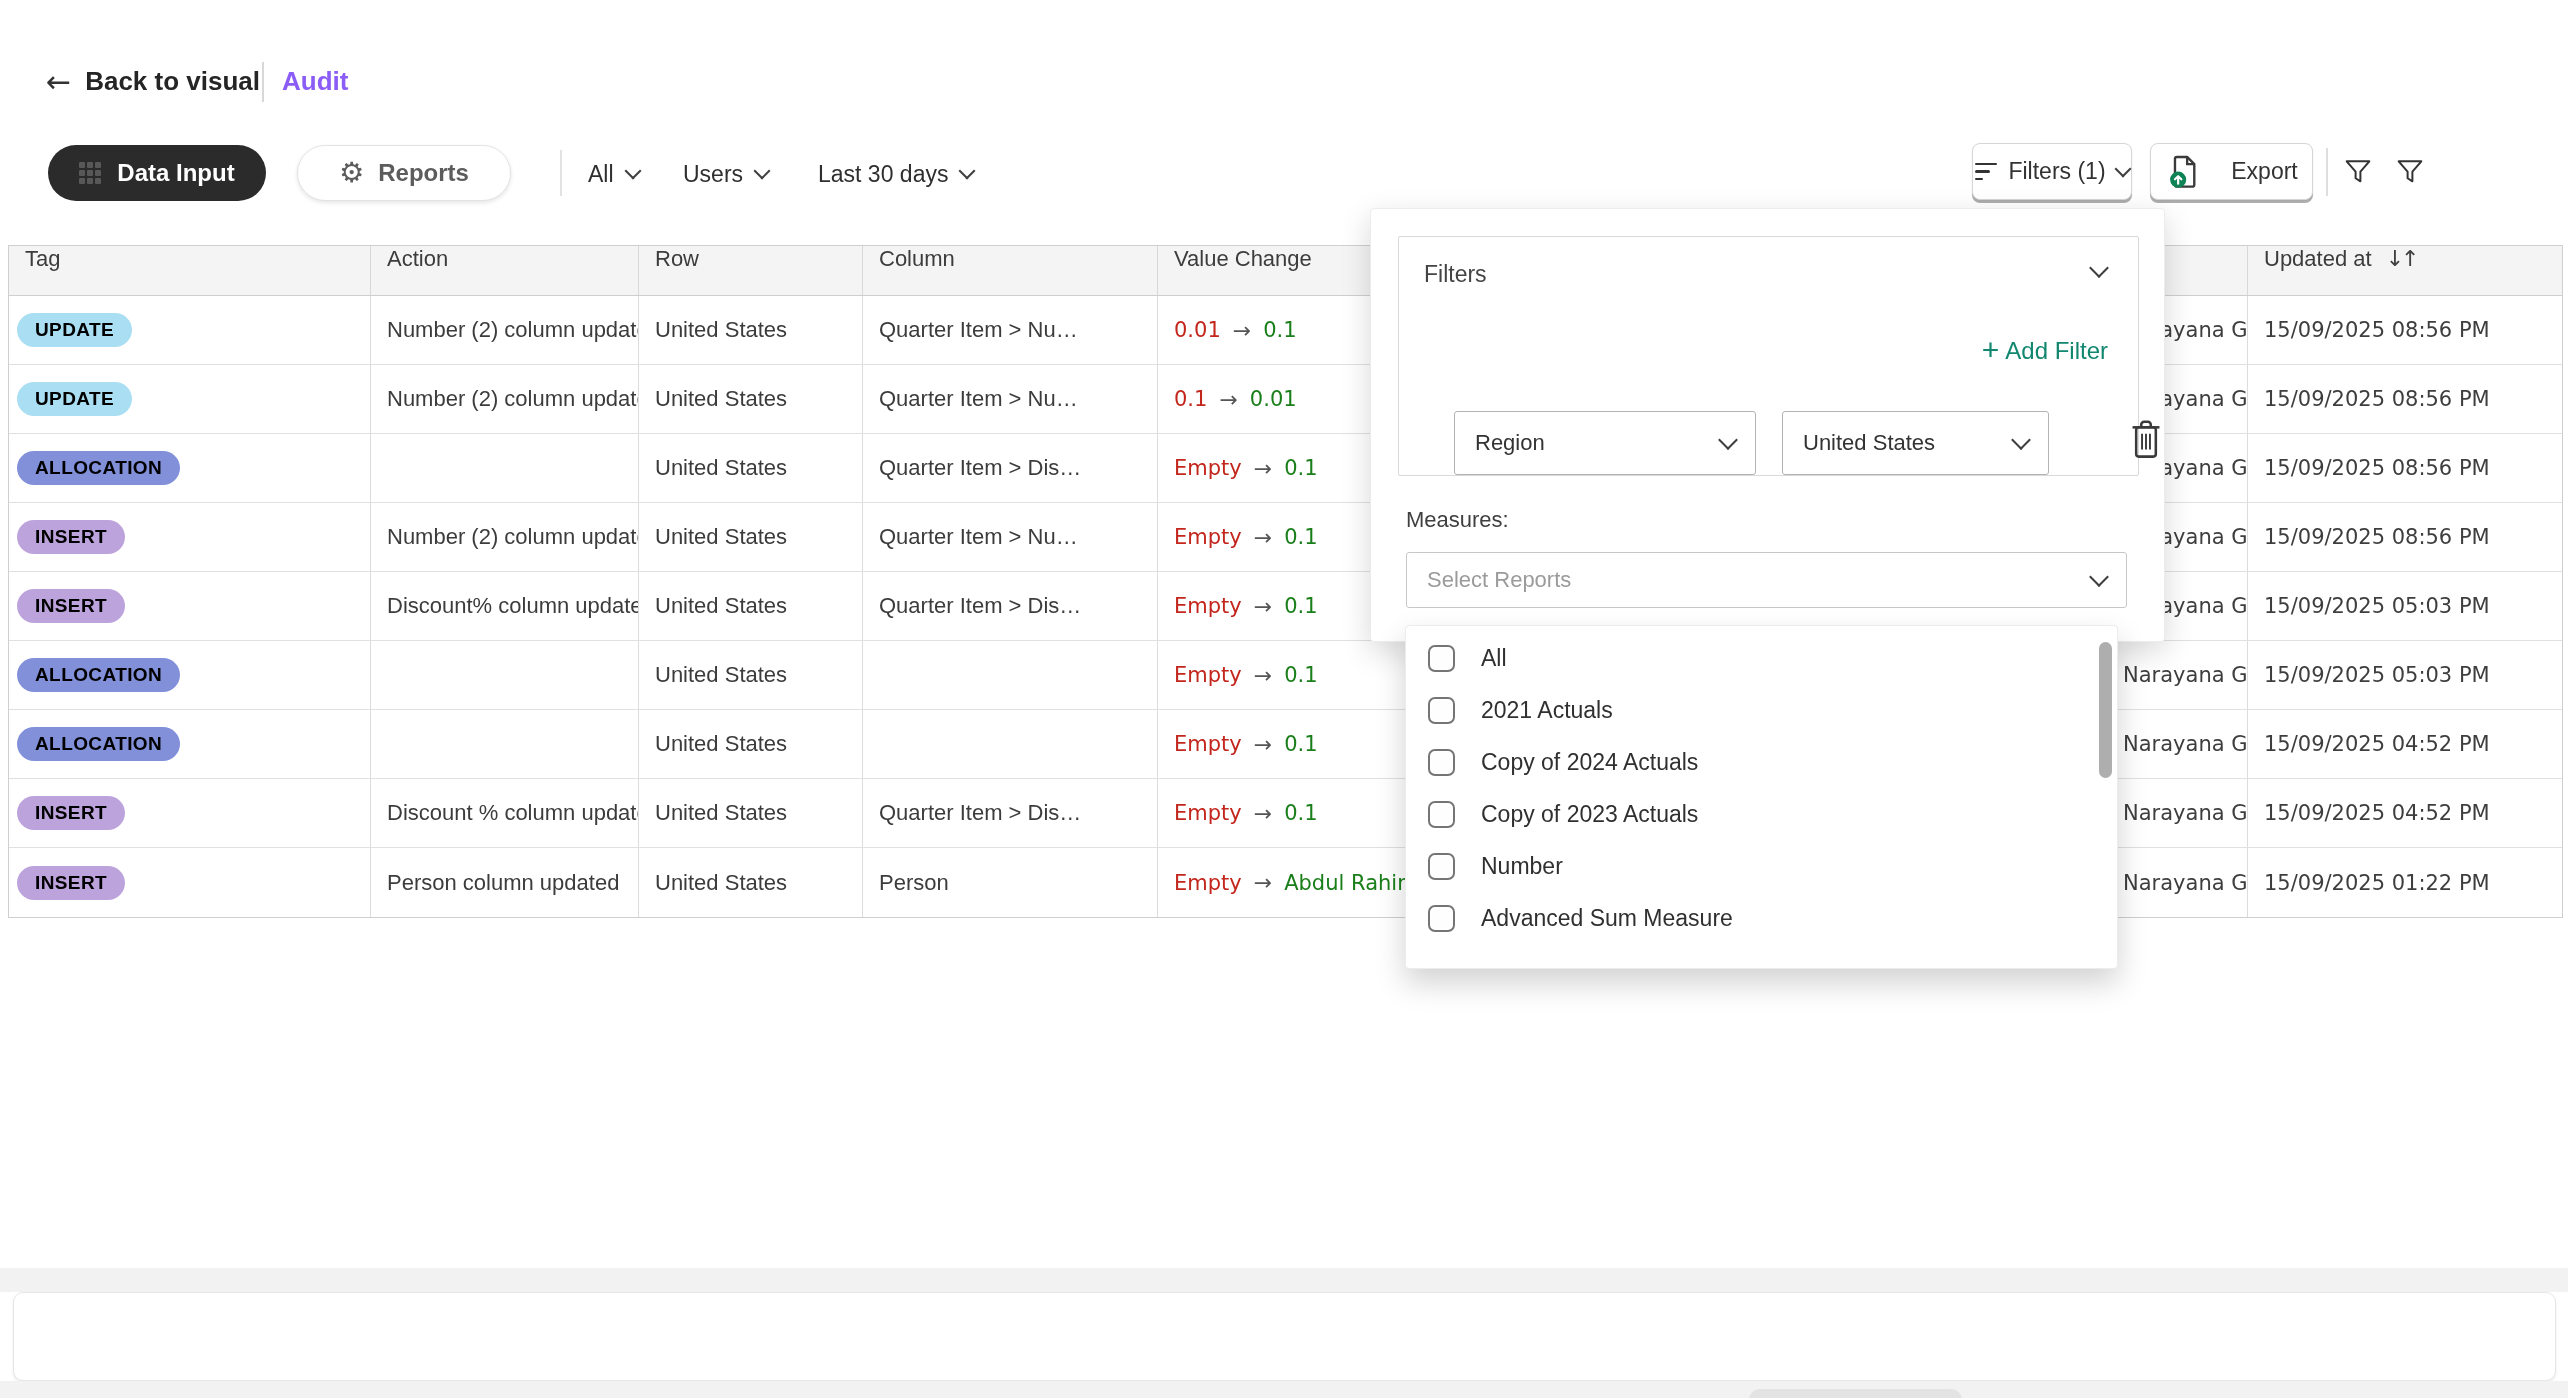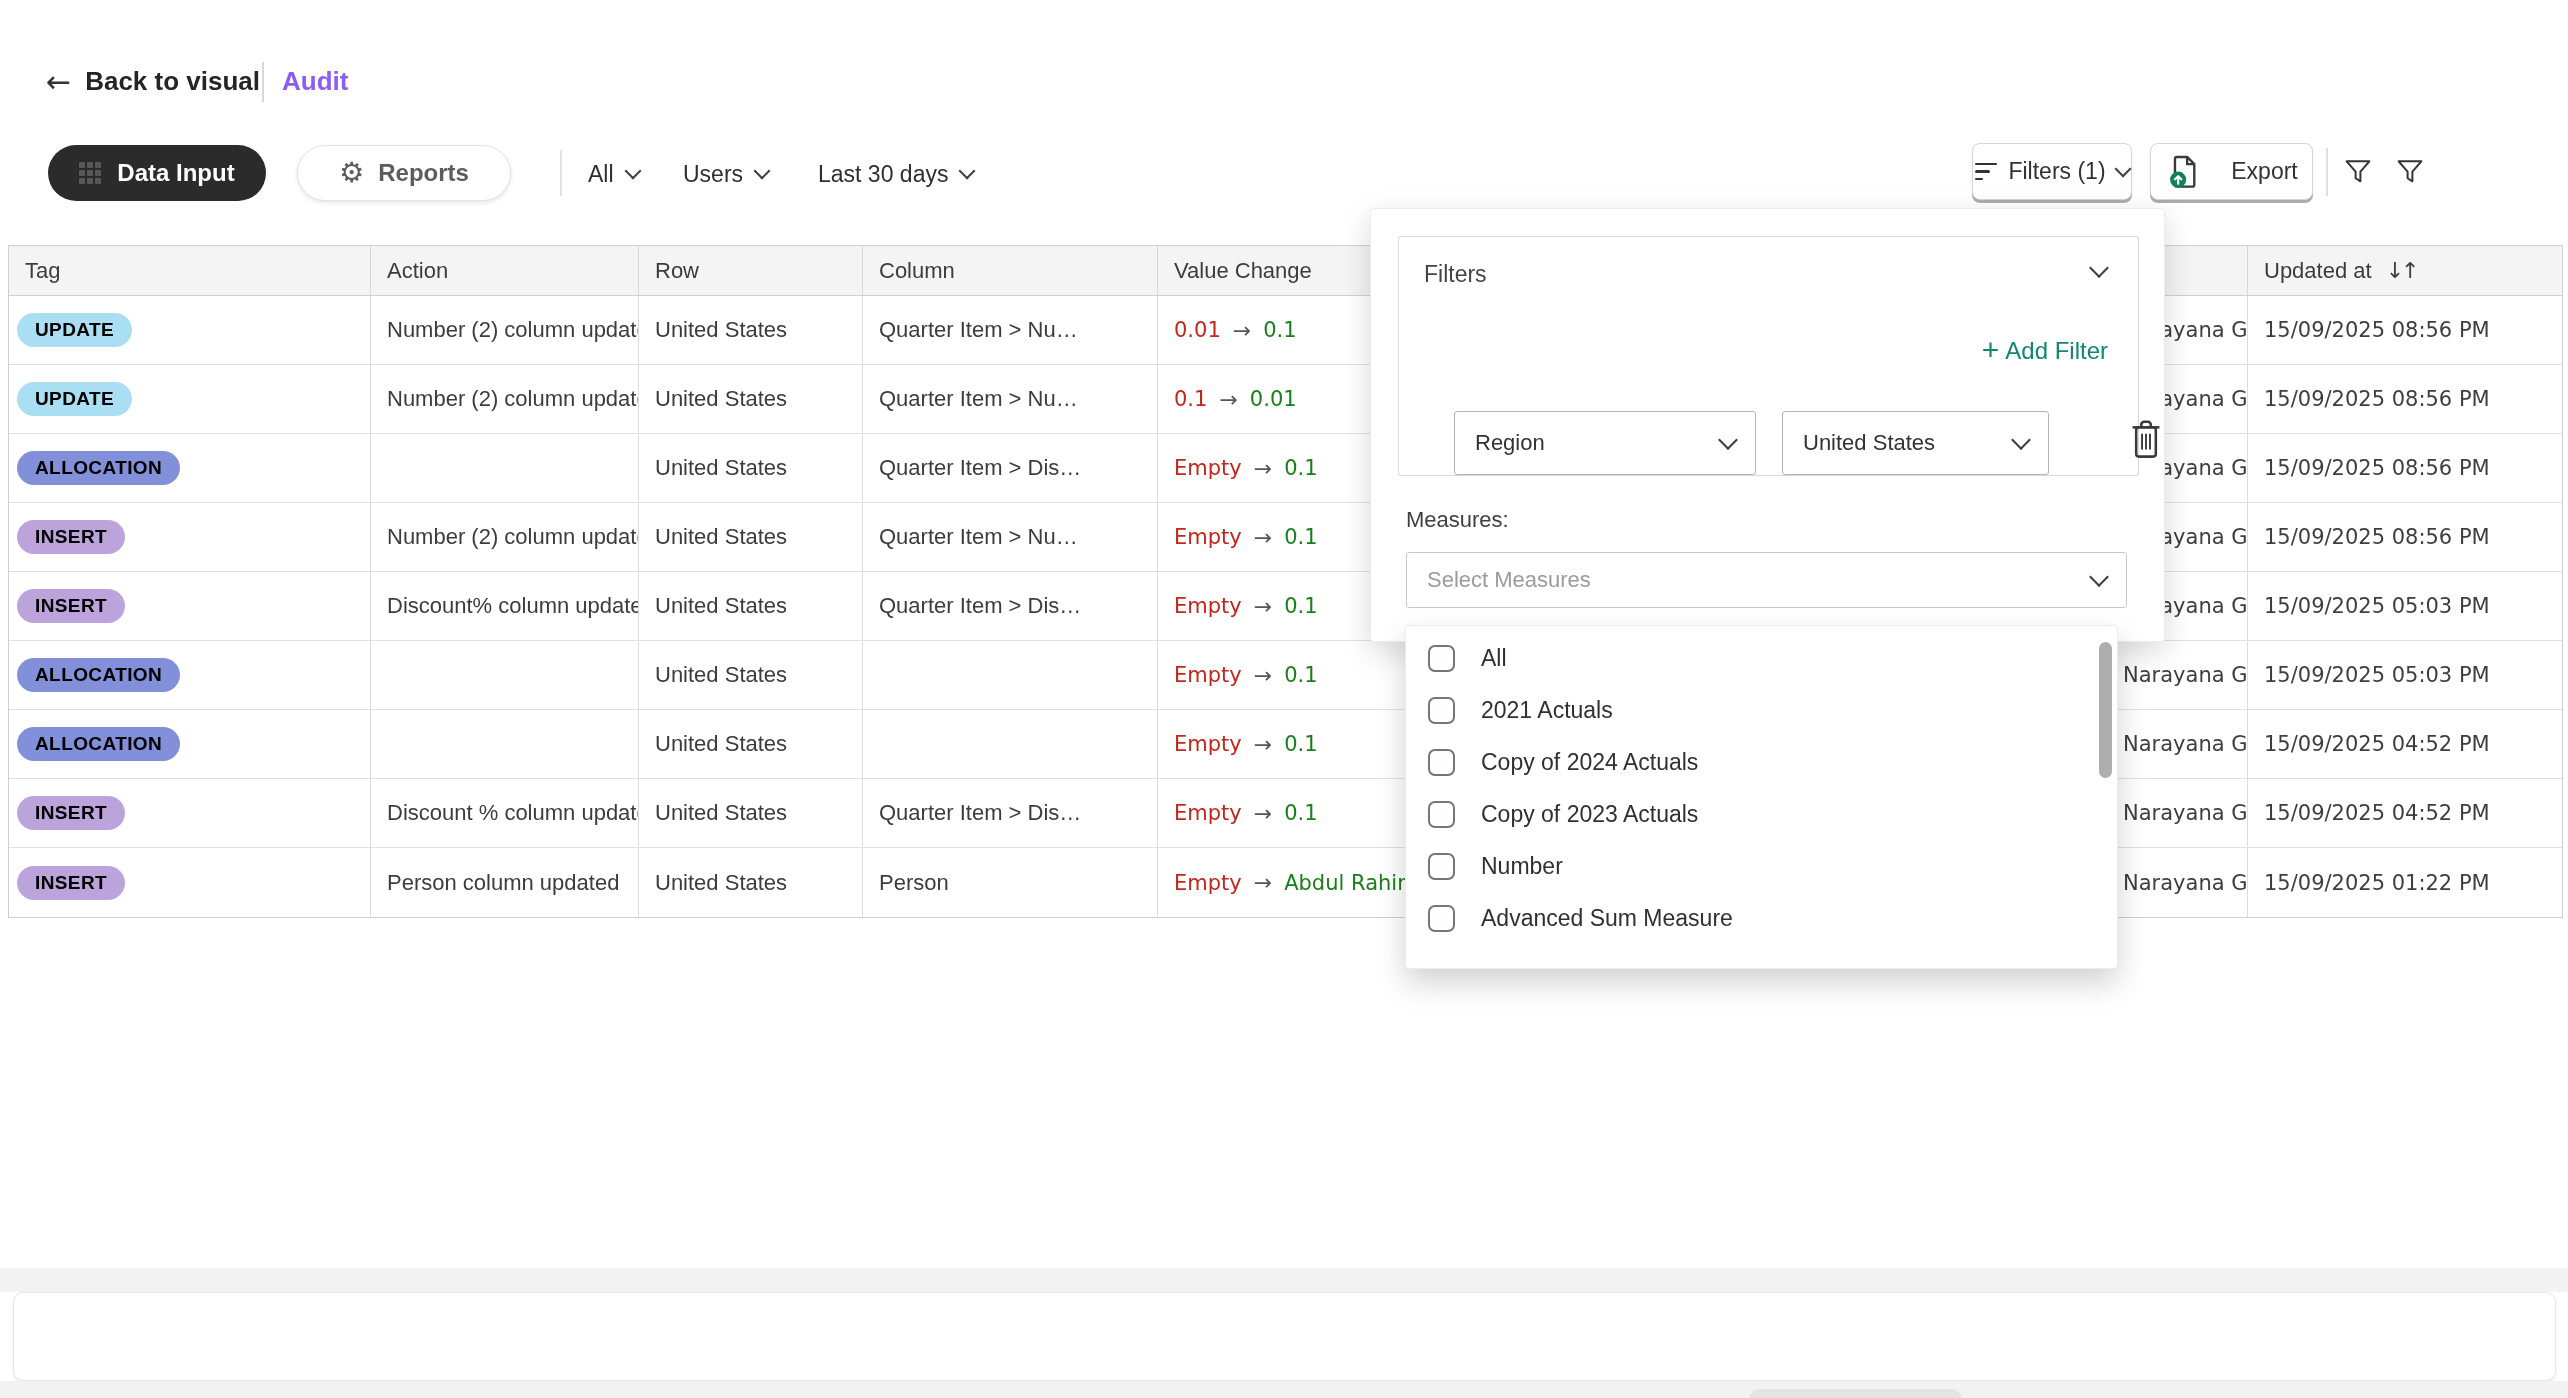--- a/index.html
+++ b/index.html
@@ -38,21 +38,21 @@
   #export-btn{left:2150px;width:163px}
   .flines{display:flex;flex-direction:column;gap:5px;align-items:flex-start}
   .flines i{height:2.5px;background:#333;border-radius:2px;display:block}
   .flines i:nth-child(1){width:22px}.flines i:nth-child(2){width:15px}.flines i:nth-child(3){width:8px}
   #toolbar-divider2{left:2326px;top:148px;width:2px;height:48px;background:#dedede}
   .funnel{top:156px;cursor:pointer}
 
   
   #audit-table{left:8px;top:245px;width:2553px;border:1px solid #cfcfcf;box-sizing:content-box;background:#fff;z-index:1}
   .thead{display:flex;height:50px;background:#f4f4f4;border-bottom:1px solid #cfcfcf;box-sizing:border-box}
-  .th{display:flex;align-items:center;gap:14px;padding:0 16px;font-size:22px;color:#3c3c3c;border-right:1px solid #d8d8d8;box-sizing:border-box;overflow:hidden;white-space:nowrap}
+  .th{display:flex;gap:14px;padding:0 16px;font-size:22px;color:#3c3c3c;border-right:1px solid #d8d8d8;box-sizing:border-box;overflow:hidden;white-space:nowrap}
   .thead .th:last-child{border-right:none}
   .sorts{font-family:"DejaVu Sans",sans-serif;font-size:22px;color:#3f3f3f;letter-spacing:-3px;cursor:pointer}
   .trow{display:flex;height:69px;background:#fff;border-bottom:1px solid #e0e0e0;box-sizing:border-box}
   .trow:last-child{border-bottom:none}
   .td{display:flex;align-items:center;padding:0 16px;font-size:22px;color:#3c3c3c;border-right:1px solid #dcdcdc;box-sizing:border-box;overflow:hidden;white-space:nowrap}
   .trow .td:last-child{border-right:none}
   .tag-pill{height:34px;border-radius:17px;padding:0 18px;display:flex;align-items:center;font-size:19px;font-weight:700;color:#000000;letter-spacing:.4px;margin-left:8px}
   .td.vchange,.td.uby,.td.uat{font-family:"DejaVu Sans",sans-serif;font-size:21px;color:#3e3e3e}
   .vold{color:#C3261C}.vnew{color:#1A7F1A}
   .varr{color:#555;margin:0 12px;font-size:22px}
@@ -352,21 +352,21 @@
       <svg width="38" height="46" viewBox="0 0 24 29">
         <path d="M3.5 6.5h17" stroke="#3a3a3a" stroke-width="1.6" fill="none"></path>
         <path d="M9 6.5V4.8A1.8 1.8 0 0 1 10.8 3h2.4A1.8 1.8 0 0 1 15 4.8v1.7" stroke="#3a3a3a" stroke-width="1.6" fill="none"></path>
         <rect x="5.8" y="6.5" width="12.4" height="18.5" rx="1.6" fill="none" stroke="#3a3a3a" stroke-width="1.6"></rect>
         <path d="M9.5 10.5v10M12 10.5v10M14.5 10.5v10" stroke="#3a3a3a" stroke-width="1.2" fill="none"></path>
       </svg>
     </div>
   </div>
   <div id="measures-label">Measures:</div>
   <div id="select-measures">
-    <span class="ph">Select Measures</span>
+    <span class="ph">Select Reports</span>
     <span class="chev big"></span>
   </div>
 </div>
 
 <div class="abs" id="measures-popup">
   <div id="options-list">
       <div class="opt">
         <span class="cb"></span>
         <span class="olbl">All</span>
       </div>

